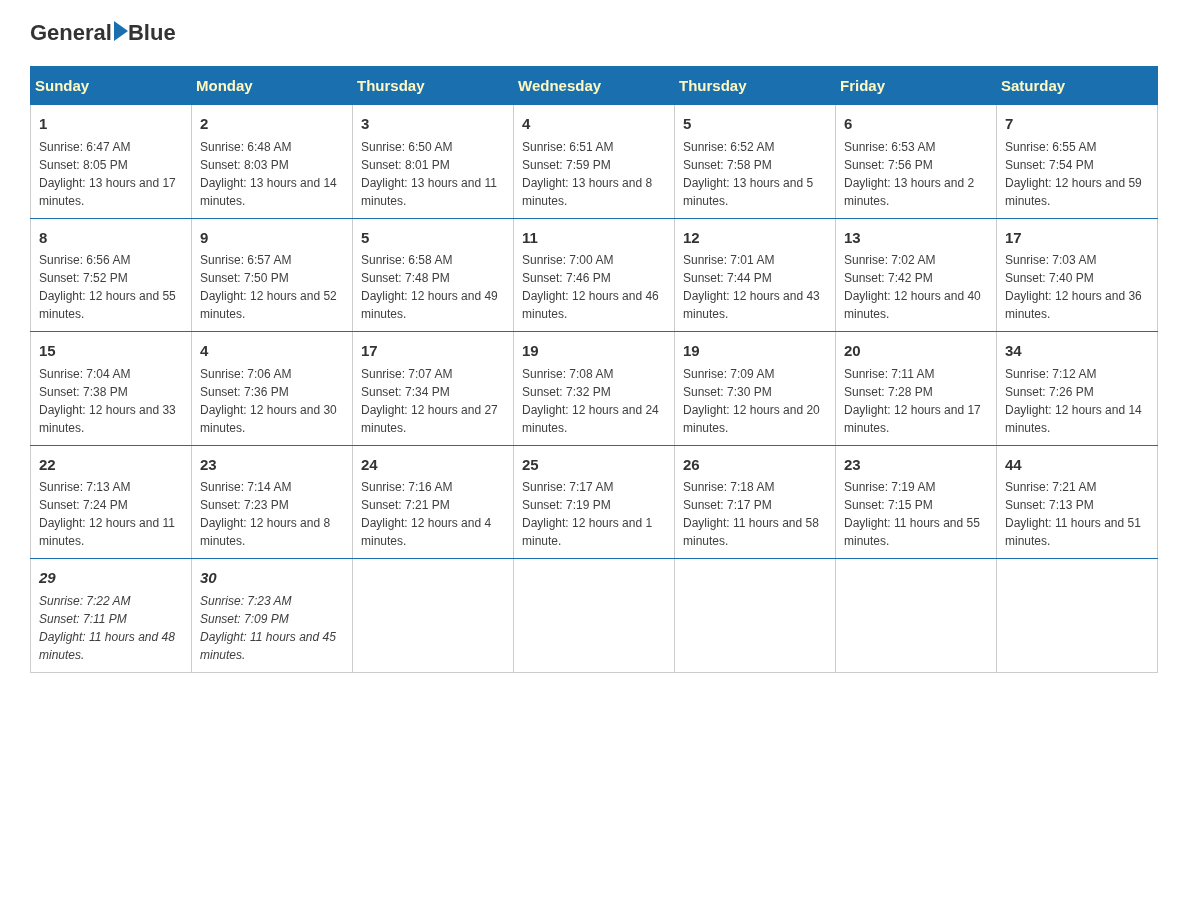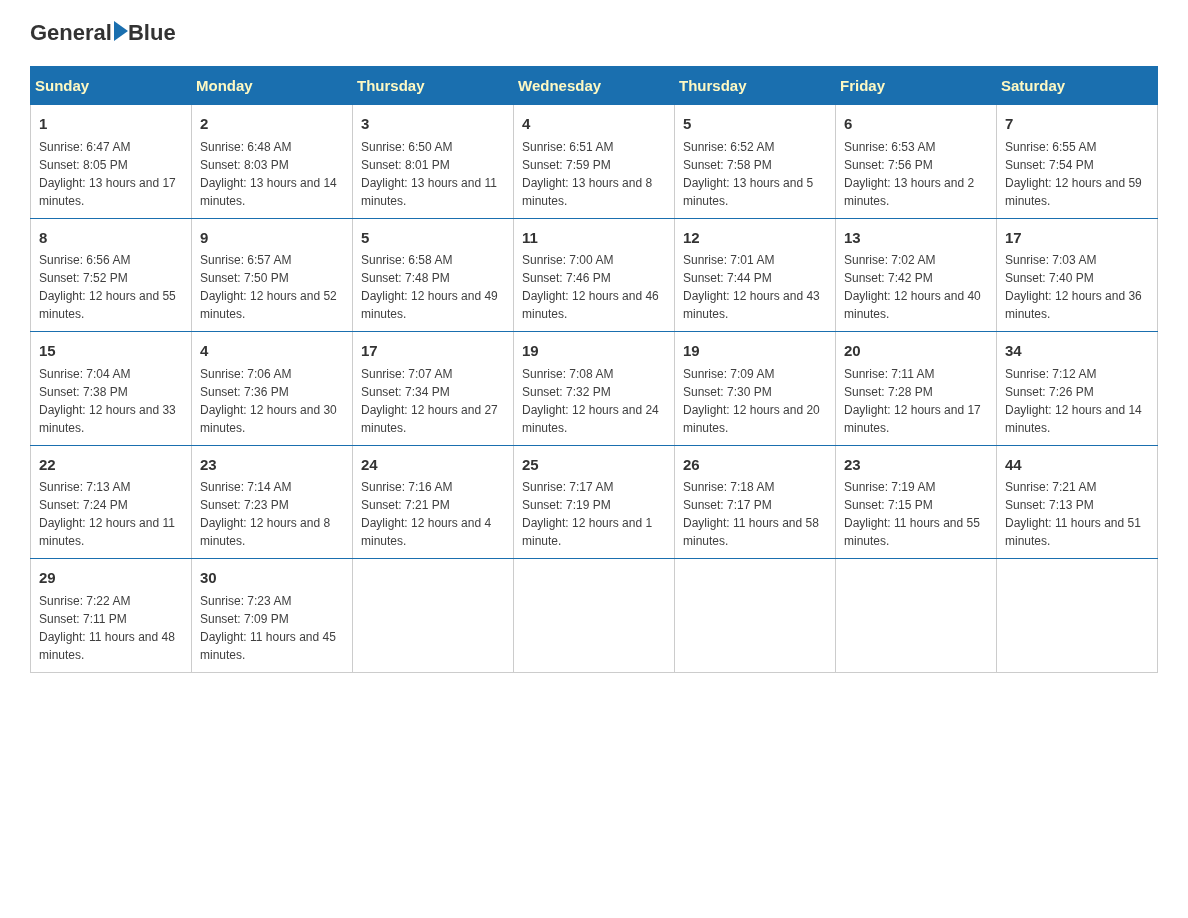--- a/index.html
+++ b/index.html
@@ -76,20 +76,21 @@
       border: 1px solid #ccc;
       border-bottom: 1px solid #1a6faf;
       width: 14.28%;
       min-height: 90px;
       font-size: 12.5px;
       color: #333;
       line-height: 1.5;
     }
     .calendar tr:last-child td {
       border-bottom: 1px solid #ccc;
+      font-style: italic;
     }
     .day-number {
       font-size: 15px;
       font-weight: bold;
       display: block;
       margin-bottom: 2px;
     }
     .day-info {
       font-size: 12px;
       color: #404040;

